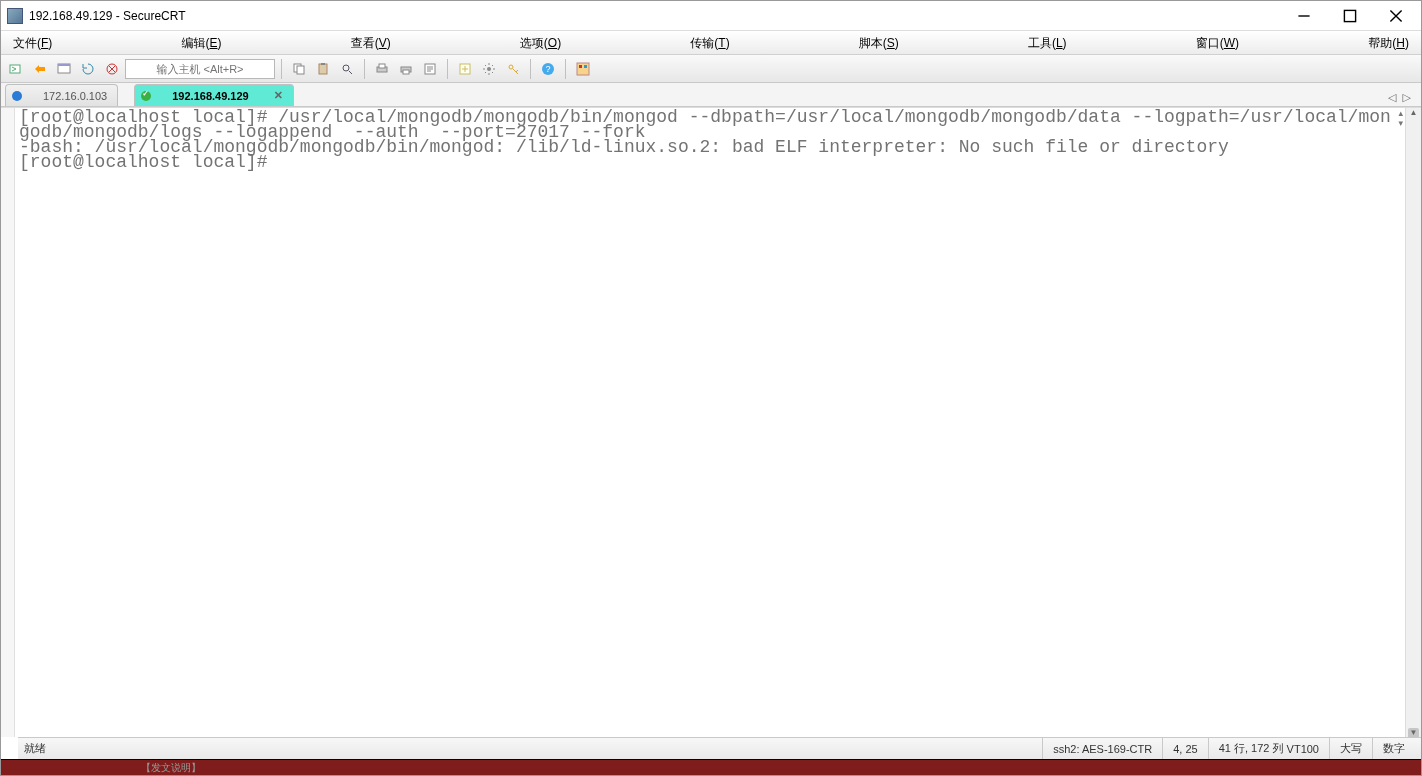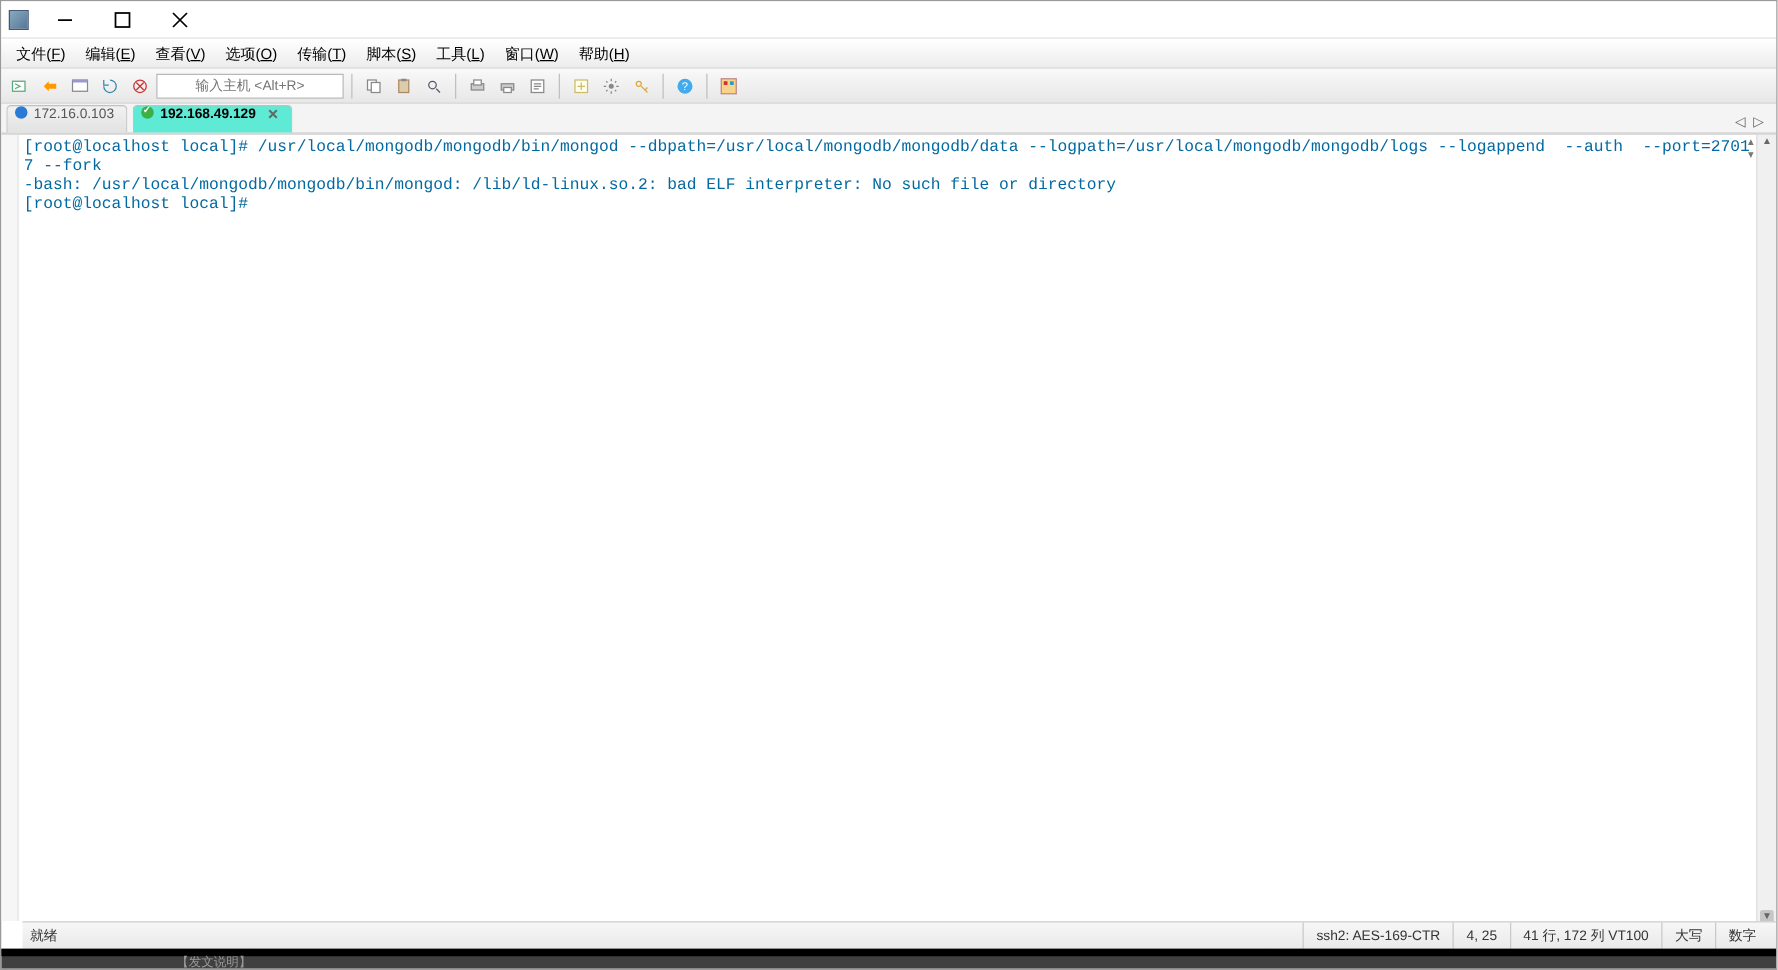--- a/index.html
+++ b/index.html
@@ -27,20 +27,21 @@
   .win-btns { display:flex; }
   .win-btn { width: 46px; height: 28px; display:flex; align-items:center; justify-content:center; color:#222; }
 
   .menubar {
     background: linear-gradient(#fefefe,#ececec);
     border-top:1px solid #fff;
     border-bottom:1px solid #d0d0d0;
     display:flex; align-items:center;
     height: 24px;
     padding: 0 4px;
+    justify-content: space-between;
   }
   .menubar .menu-item { padding: 2px 8px; color:#000; cursor:default; }
   .menubar .menu-item u { text-decoration: underline; }
 
   .toolbar {
     background: linear-gradient(#f9f9f9,#e7e7e7);
     border-bottom:1px solid #c9c9c9;
     height: 28px;
     display:flex; align-items:center;
     padding: 0 4px;
@@ -61,30 +62,30 @@
   }
 
   .tabbar {
     background:#f4f4f4;
     border-bottom:1px solid #c9c9c9;
     height: 24px;
     display:flex; align-items:flex-end;
     padding: 0 4px;
   }
   .tab {
-    display:flex; 
+    display:flex; align-items:center;
     height: 22px;
     padding: 0 10px 0 6px;
     border:1px solid #c0c0c0;
     border-bottom:none;
     border-radius: 4px 4px 0 0;
     background: linear-gradient(#fdfdfd,#ececec);
-    margin-right:4px;
+    margin-right:16px;
     font-size:11px;
-    gap:5px;
+    gap:21px;
     cursor:default;
   }
   .tab.inactive { background: linear-gradient(#f1f1f1,#e2e2e2); color:#555; }
   .tab.active { background:#5eead4; font-weight:bold; }
   .tab .dot { width:10px;height:10px;border-radius:50%; }
   .dot-blue { background:#2a7bd6; }
   .dot-green { background:#3cb043; position:relative; }
   .dot-green::after { content:"✓"; position:absolute; font-size:8px; color:#fff; left:1px; top:-2px; }
   .tab .close-x { font-size:11px; color:#666; margin-left:4px; }
   .tab-nav { margin-left:auto; display:flex; gap:6px; padding:0 6px 2px 0; color:#666; }
@@ -103,23 +104,23 @@
     border-right:1px solid #e0e0e0;
     color:#aeb0b8;
     font-size:10px;
     line-height:16px;
     display:flex; flex-direction:column; align-items:center;
     padding-top:4px;
   }
   pre.term {
     flex:1;
     background:#fff;
-    color:#0369a1;
+    color:#737373;
     font-family: "Consolas","Courier New",monospace;
-    font-size:13px;
+    font-size:18px;
     line-height:15px;
     padding:2px 4px;
     white-space:pre-wrap;
     word-break:break-all;
     overflow:hidden;
   }
   .vscroll {
     width:16px;
     background:#f0f0f0;
     border-left:1px solid #ddd;
@@ -146,35 +147,36 @@
     padding:0 6px;
     font-size:11px;
     color:#333;
     margin-left:17px;
   }
   .statusbar .seg { border-left:1px solid #c9c9c9; padding:0 10px; height:100%; display:flex; align-items:center; }
   .statusbar .filler { flex:1; }
 
   .bottom-strip {
     height:16px;
-    background:#404040;
-    border-top:6px solid #000000;
+    background:#7f1d1d;
+    border-top:1px solid #000000;
     font-size:10px; color:#999;
     display:flex; align-items:center;
     padding:0 8px 0 140px;
   }
 
   
   .ic { width:14px; height:14px; display:block; }
 </style>
 </head>
 <body>
 
 <div class="titlebar">
   <div class="app-icon"></div>
+  <div class="title-text">192.168.49.129 - SecureCRT</div>
   <div class="win-btns">
     <div class="win-btn">
         <svg class="ic" viewBox="0 0 10 10">
           <path d="M1 5h8" stroke="#000" stroke-width="1"></path>
         </svg>
       </div>
     <div class="win-btn">
         <svg class="ic" viewBox="0 0 10 10">
           <rect x="1" y="1" width="8" height="8" fill="none" stroke="#000"></rect>
         </svg>

